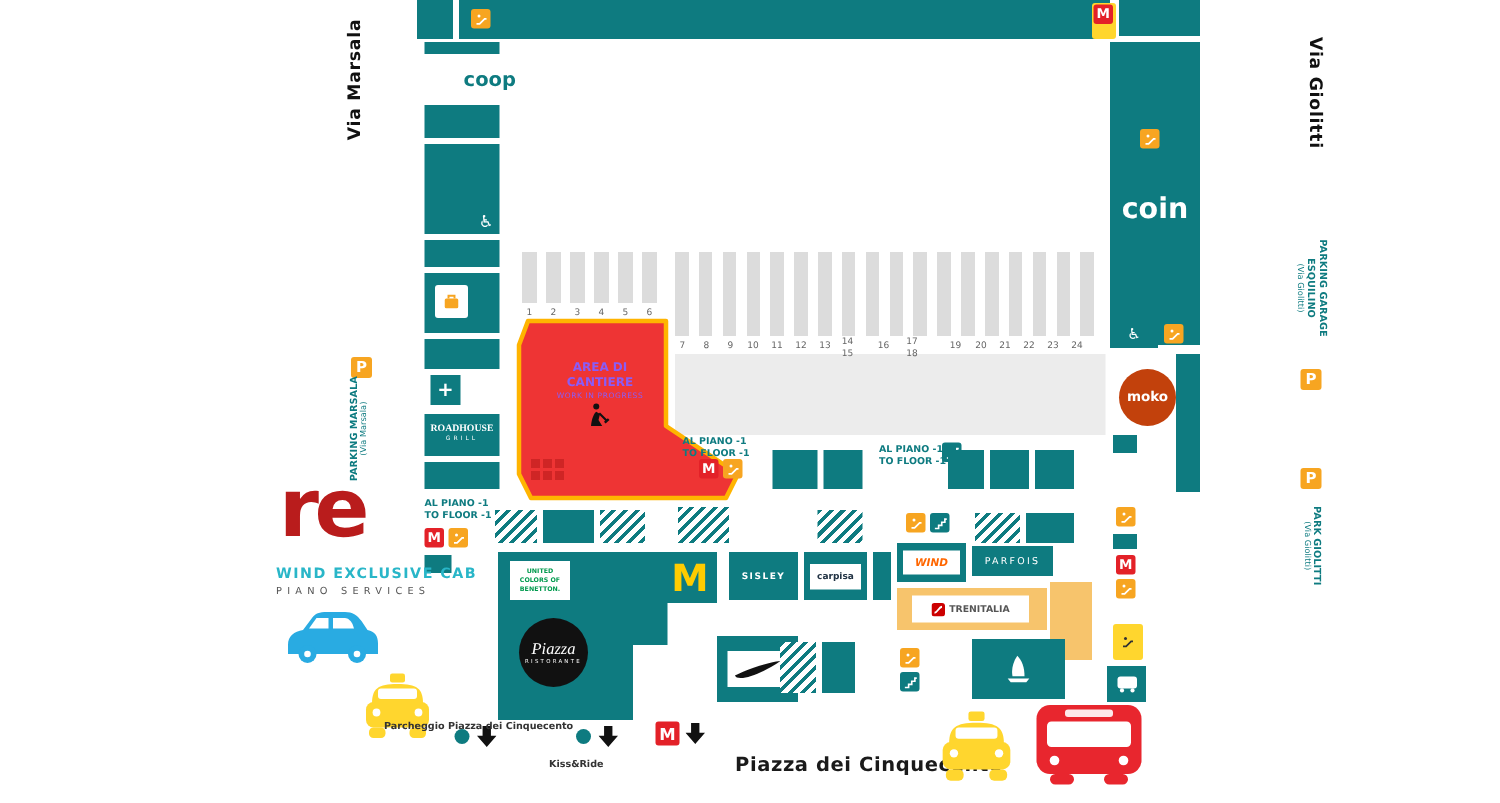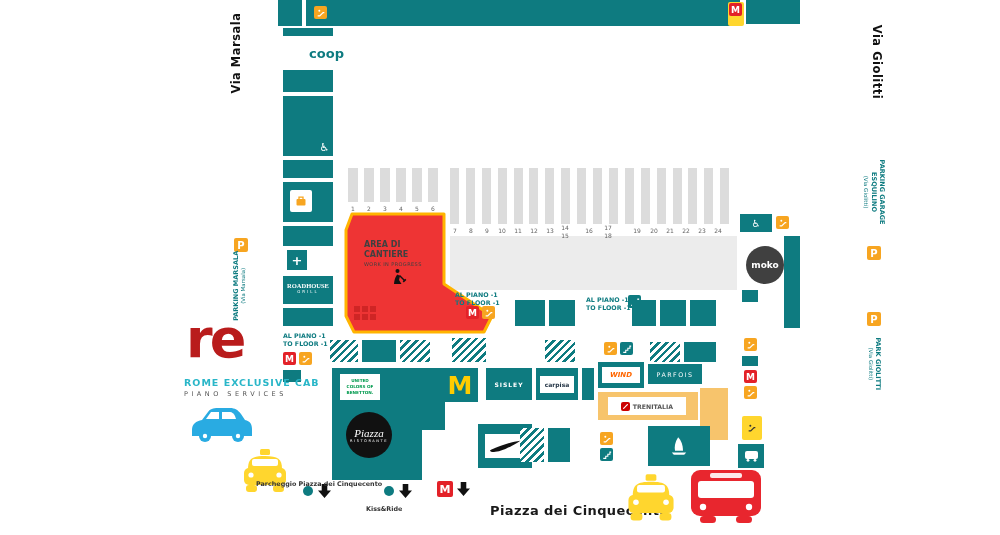--- a/index.html
+++ b/index.html
@@ -43,21 +43,21 @@
   .street{position:absolute;font-weight:bold;font-size:11.5px;color:#111;text-align:center;letter-spacing:.5px;}
   .vlabel{position:absolute;text-align:center;color:var(--teal);line-height:1.3;}
   .vlabel .l1{font-weight:bold;font-size:6.5px;}
   .vlabel .l2{font-size:5.5px;}
   .legend-text{position:absolute;font-size:6.4px;font-weight:bold;color:#333;}
   .piazza{position:absolute;font-size:13px;font-weight:bold;color:#1a1a1a;letter-spacing:.4px;}
   .dot{position:absolute;width:10px;height:10px;border-radius:50%;background:var(--teal);}
   .logo-mark{position:absolute;font-weight:900;font-size:54px;letter-spacing:-3px;color:#b91c1c;line-height:1;}
   .logo-title{position:absolute;color:#29b6c8;font-weight:bold;font-size:9.5px;letter-spacing:1px;}
   .logo-sub{position:absolute;color:#555;font-size:6.5px;letter-spacing:3.5px;}
-  .constr-text{position:absolute;left:364px;top:240px;width:72px;text-align:left;color:#404040;}
+  .constr-text{position:absolute;left:364px;top:240px;width:72px;text-align:center;color:#8b5cf6;}
   .constr-text .t1{font-weight:bold;font-size:8px;line-height:1.2;}
   .constr-text .t2{font-size:5px;letter-spacing:.4px;margin-top:2px;}
 </style>
 </head>
 <body>
 
 <div class="canvas">
 
   <div class="street" style="left:186px;top:46px;width:100px;transform:rotate(-90deg);">Via Marsala</div>
   <div class="street" style="left:827px;top:55px;width:100px;transform:rotate(90deg);">Via Giolitti</div>
@@ -280,31 +280,40 @@
         <path d="M1.5 10 H4.5 V7.5 H7 V5 H9.5 V2.5 H11" stroke="#fff" stroke-width="1.3" fill="none"></path>
       </svg>
   </span>
   <div class="blk" style="left:648px;top:426px;width:62px;height:40px;display:flex;align-items:center;justify-content:center;">
     <svg width="24" height="22" viewBox="0 0 30 26">
       <path d="M14 2 C10 8 9 14 10 19 L20 19 C20 12 18 6 14 2 Z" fill="#fff"></path>
       <path d="M6 21 h18 l-2.5 3 h-13 Z" fill="#fff"></path>
     </svg>
   </div>
 
+  <div class="blk" style="left:740px;top:28px;width:60px;height:202px;">
+    <span class="ic ic-or" style="left:20px;top:58px;">
+      <svg viewBox="0 0 12 12">
+          <circle cx="4" cy="3.2" r="1.2" fill="#fff"></circle>
+          <path d="M2 9.5 H4.5 L8.5 5.5 H10" stroke="#fff" stroke-width="1.4" fill="none"></path>
+        </svg>
+    </span>
+    <div style="position:absolute;left:0;top:100px;width:100%;text-align:center;color:#fff;font-weight:900;font-size:19px;">coin</div>
+  </div>
   <div class="blk" style="left:740px;top:214px;width:32px;height:18px;">
     <span style="position:absolute;inset:0;display:flex;align-items:center;justify-content:center;color:#fff;font-size:10px;">♿</span>
   </div>
   <span class="ic ic-or" style="left:776px;top:216px;">
     <svg viewBox="0 0 12 12">
         <circle cx="4" cy="3.2" r="1.2" fill="#fff"></circle>
         <path d="M2 9.5 H4.5 L8.5 5.5 H10" stroke="#fff" stroke-width="1.4" fill="none"></path>
       </svg>
   </span>
   <div class="blk" style="left:784px;top:236px;width:16px;height:92px;"></div>
-  <div class="abs" style="left:746px;top:246px;width:38px;height:38px;border-radius:50%;background:#404040;display:flex;align-items:center;justify-content:center;">
+  <div class="abs" style="left:746px;top:246px;width:38px;height:38px;border-radius:50%;background:#c2410c;display:flex;align-items:center;justify-content:center;">
     <span style="color:#fff;font-weight:bold;font-size:9px;">moko</span>
   </div>
   <div class="blk" style="left:742px;top:290px;width:16px;height:12px;"></div>
   <span class="ic ic-or" style="left:744px;top:338px;">
     <svg viewBox="0 0 12 12">
         <circle cx="4" cy="3.2" r="1.2" fill="#fff"></circle>
         <path d="M2 9.5 H4.5 L8.5 5.5 H10" stroke="#fff" stroke-width="1.4" fill="none"></path>
       </svg>
   </span>
   <div class="blk" style="left:742px;top:356px;width:16px;height:10px;"></div>
@@ -336,21 +345,21 @@
   </div>
   <span class="p-ic" style="left:867px;top:246px;">P</span>
 
   <span class="p-ic" style="left:867px;top:312px;">P</span>
   <div class="vlabel" style="left:829px;top:356px;width:90px;transform:rotate(90deg);">
     <div class="l1">PARK GIOLITTI</div>
     <div class="l2">(Via Giolitti)</div>
   </div>
 
   <div class="logo-mark" style="left:186px;top:312px;">re</div>
-  <div class="logo-title" style="left:184px;top:377px;">ROME EXCLUSIVE CAB</div>
+  <div class="logo-title" style="left:184px;top:377px;">WIND EXCLUSIVE CAB</div>
   <div class="logo-sub" style="left:184px;top:390px;">PIANO SERVICES</div>
   <svg class="abs" style="left:186px;top:402px;" width="70" height="46" viewBox="0 0 70 46">
     <path d="M6 28 C6 22 10 19 16 18 L22 10 C24 7 27 6 32 6 L44 6 C49 6 52 8 55 12 L59 18 C64 19 66 22 66 27 L66 34 L6 34 Z" fill="#29abe2"></path>
     <path d="M25 10 L33 10 L33 17 L20 17 Z" fill="#fff"></path>
     <path d="M36 10 L44 10 C46 10 48 12 49 14 L50 17 L36 17 Z" fill="#fff"></path>
     <circle cx="19" cy="34" r="6" fill="#29abe2"></circle>
       <circle cx="52" cy="34" r="6" fill="#29abe2"></circle>
     <circle cx="19" cy="34" r="2.2" fill="#fff"></circle>
       <circle cx="52" cy="34" r="2.2" fill="#fff"></circle>
   </svg>

